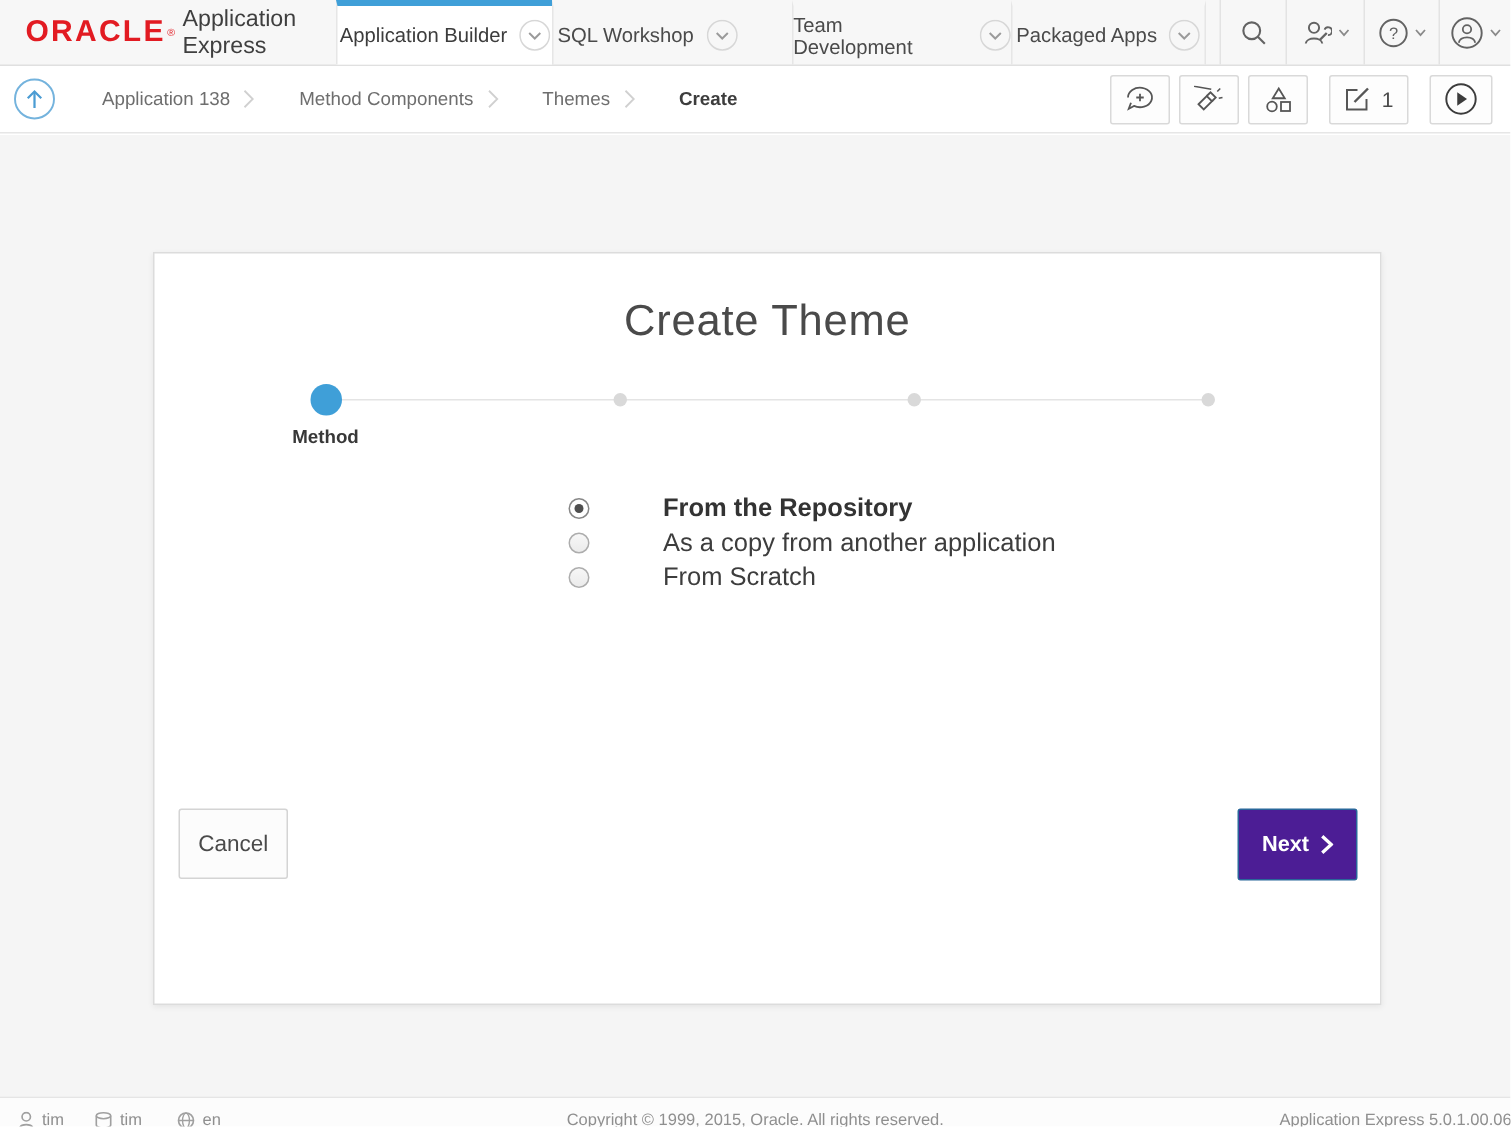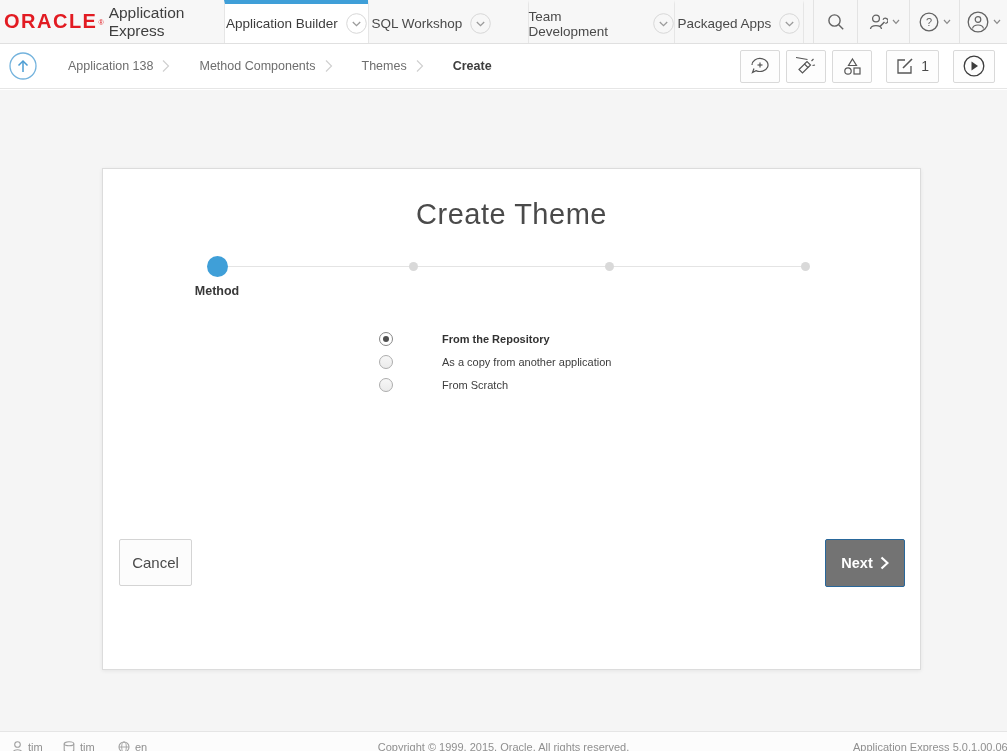--- a/index.html
+++ b/index.html
@@ -2,21 +2,21 @@
 <html><head>
 <meta charset="utf-8">
 <style>
   * { margin:0; padding:0; box-sizing:border-box; }
   html,body { width:1007px; height:751px; overflow:hidden; background:#fff;
     font-family:"Liberation Sans", sans-serif; position:relative; }
 
   
   .topbar { position:absolute; top:0; left:0; width:1007px; height:44px;
     background:#f7f7f7; border-bottom:1px solid #e0e0e0; display:flex; align-items:stretch; }
-  .logo { width:237px; display:flex; align-items:center; padding-left:4px; }
+  .logo { width:237px; display:flex; align-items:center; padding-left:17px; }
   .logo-red { color:#e21b22; font-weight:bold; font-size:20px; letter-spacing:1.5px; }
   .logo-reg { color:#e21b22; font-size:7px; vertical-align:top; margin:2px 5px 0 1px; display:inline-block; }
   .logo-text { color:#3f3f3f; font-size:15.5px; }
   .tab { display:flex; align-items:center; justify-content:center; gap:8px;
     font-size:13.5px; color:#4a4a4a; border-left:1px solid #e6e6e6;
     border-top:4px solid transparent; cursor:pointer; }
   .tab.t0 { width:153px; } .tab.t1 { width:133px; } .tab.t2 { width:155px;margin-left:34px; } .tab.t3 { width:138px; border-right:1px solid #e6e6e6; }
   .tab.active { background:#fff; border-top-color:#3f9fd8; color:#3c3c3c; }
   .chev-circle { display:flex; }
   .top-icons { margin-left:auto; display:flex; align-items:stretch; }
@@ -55,28 +55,28 @@
   .step-label { position:absolute; left:54px; top:115px; width:120px; text-align:center;
     font-size:12.5px; font-weight:bold; color:#383838; }
 
   .options { position:absolute; left:276px; top:163px; display:flex; flex-direction:column; gap:9px; }
   .opt-row { display:flex; align-items:center; height:14px; cursor:pointer; }
   .radio { width:14px; height:14px; border-radius:50%; border:1px solid #adadad;
     background:linear-gradient(#f7f7f7,#ebebeb); position:relative; flex:0 0 14px; }
   .radio.sel { border-color:#878787; background:#fff; }
   .radio.sel::after { content:""; position:absolute; left:3px; top:3px; width:6px; height:6px;
     border-radius:50%; background:#4f4f4f; }
-  .opt-label { margin-left:9px; font-size:11px; color:#3d3d3d; white-space:nowrap;padding-left:40px; }
+  .opt-label { margin-left:9px; font-size:17px; color:#3d3d3d; white-space:nowrap;padding-left:40px; }
   .opt-label.bold { font-weight:bold; color:#333; }
 
   .btn-cancel { position:absolute; left:16px; top:370px; width:73px; height:47px;
     background:#fcfcfc; border:1px solid #d4d4d4; border-radius:2px;
     font-size:15px; color:#4a4a4a; display:flex; align-items:center; justify-content:center; cursor:pointer; }
   .btn-next { position:absolute; left:722px; top:370px; width:80px; height:48px;
-    background:#737373; border:1px solid #29679a; border-radius:2px;
+    background:#4c1d95; border:1px solid #29679a; border-radius:2px;
     font-size:14.5px; font-weight:bold; color:#fff; display:flex; align-items:center;
     justify-content:center; gap:7px; cursor:pointer; }
 
   
   .footer { position:absolute; top:731px; left:0; width:1007px; height:20px;
     border-top:1px solid #e5e5e5; background:#fcfcfc; font-size:11px; color:#8f8f8f; }
   .f-item { position:absolute; top:9px; display:flex; align-items:center; gap:5px; white-space:nowrap; }
   .f-user { left:12px; } .f-schema { left:63px; } .f-lang { left:118px; }
   .f-copy { position:absolute; top:9px; left:0; width:100%; text-align:center; }
   .f-ver { position:absolute; top:9px; left:853px; white-space:nowrap; }

